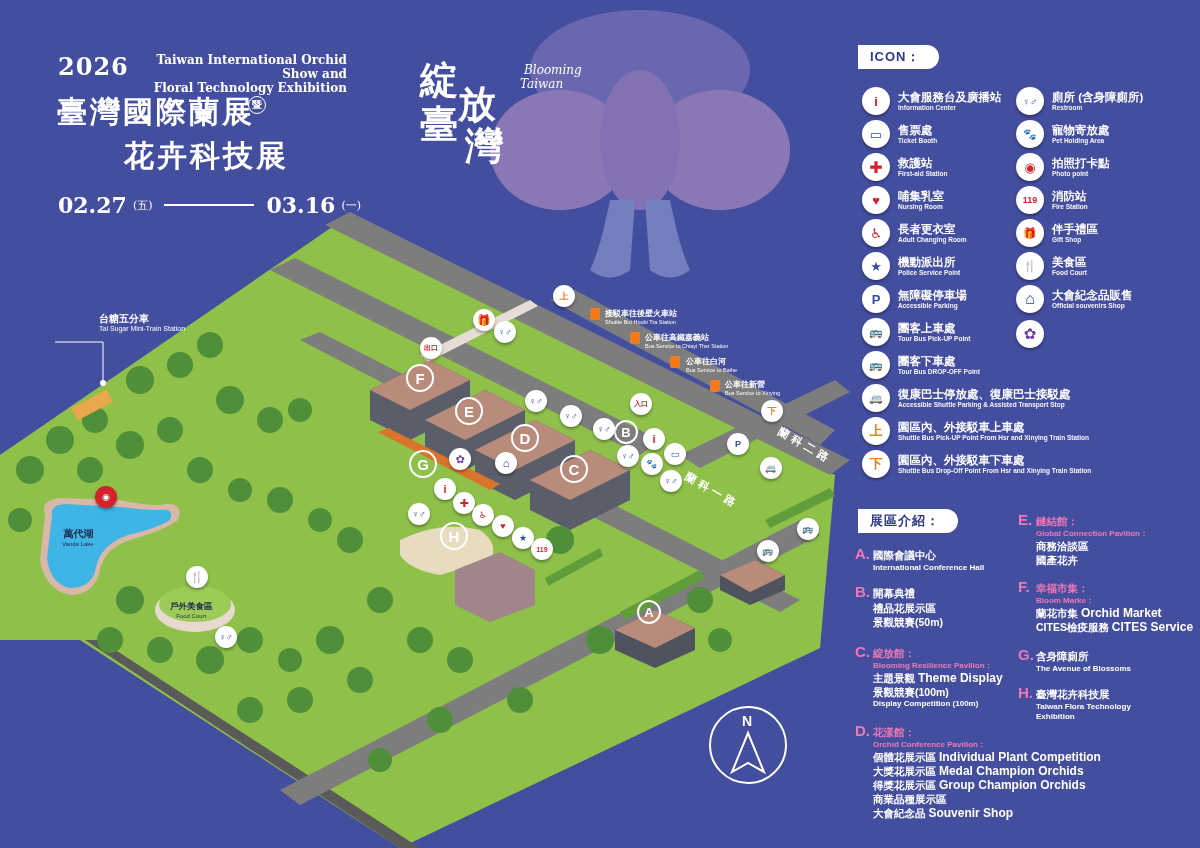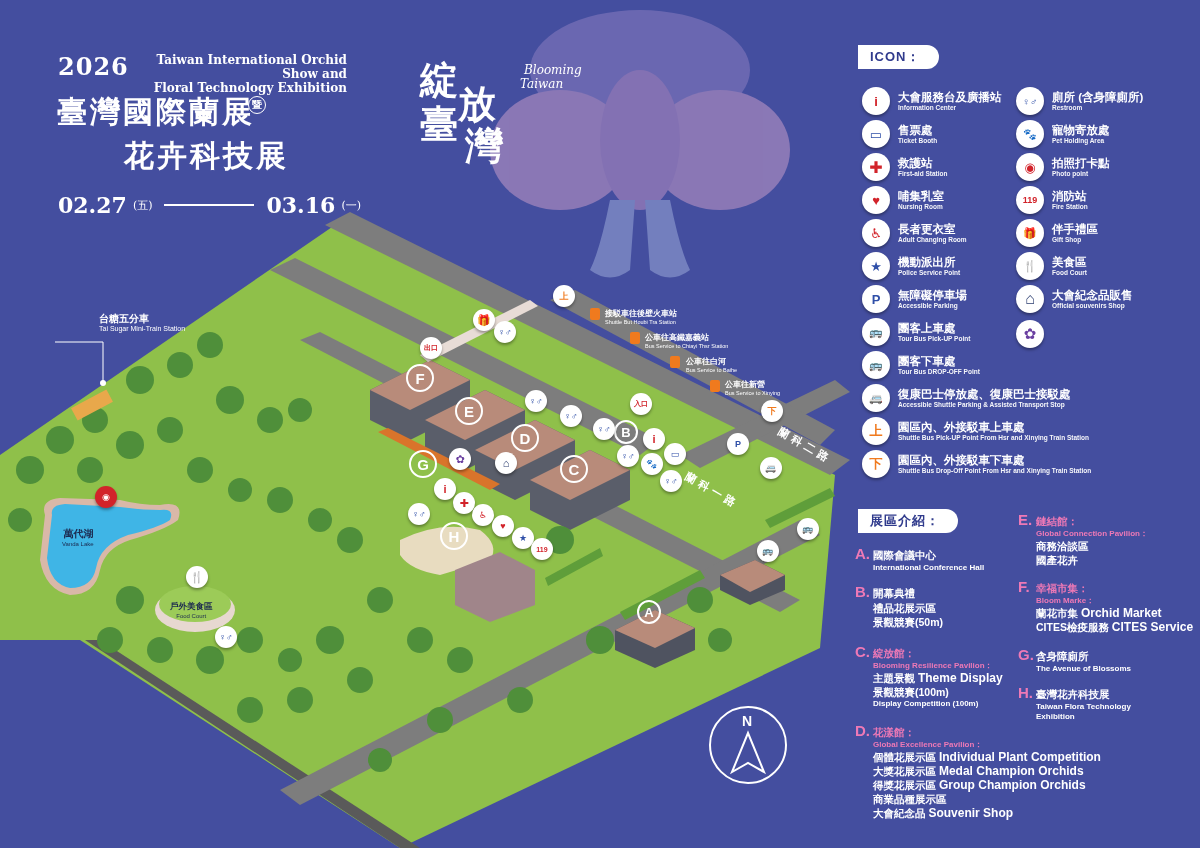--- a/index.html
+++ b/index.html
@@ -444,21 +444,21 @@
 <div class="zone-entry" style="left:855px;top:643px">
   <div><span class="zone-letter">C.</span><span class="zone-title pink">綻放館：</span></div>
   <div class="zone-sub">Blooming Resilience Pavilion：</div>
   <div class="zone-item"><span>主題景觀</span> <span class="en">Theme Display</span></div>
   <div class="zone-item">景觀競賽(100m)</div>
   <div class="zone-en">Display Competition (100m)</div>
 </div>
 
 <div class="zone-entry" style="left:855px;top:722px">
   <div><span class="zone-letter">D.</span><span class="zone-title pink">花漾館：</span></div>
-  <div class="zone-sub">Global Excellence Pavilion：</div>
+  <div class="zone-sub">Orchid Conference Pavilion：</div>
   <div class="zone-item"><span>個體花展示區</span> <span class="en">Individual Plant Competition</span></div>
   <div class="zone-item"><span>大獎花展示區</span> <span class="en">Medal Champion Orchids</span></div>
   <div class="zone-item"><span>得獎花展示區</span> <span class="en">Group Champion Orchids</span></div>
   <div class="zone-item">商業品種展示區</div>
   <div class="zone-item"><span>大會紀念品</span> <span class="en">Souvenir Shop</span></div>
 </div>
 
 <div class="zone-entry" style="left:1018px;top:511px">
   <div><span class="zone-letter">E.</span><span class="zone-title pink">鏈結館：</span></div>
   <div class="zone-sub">Global Connection Pavilion：</div>

